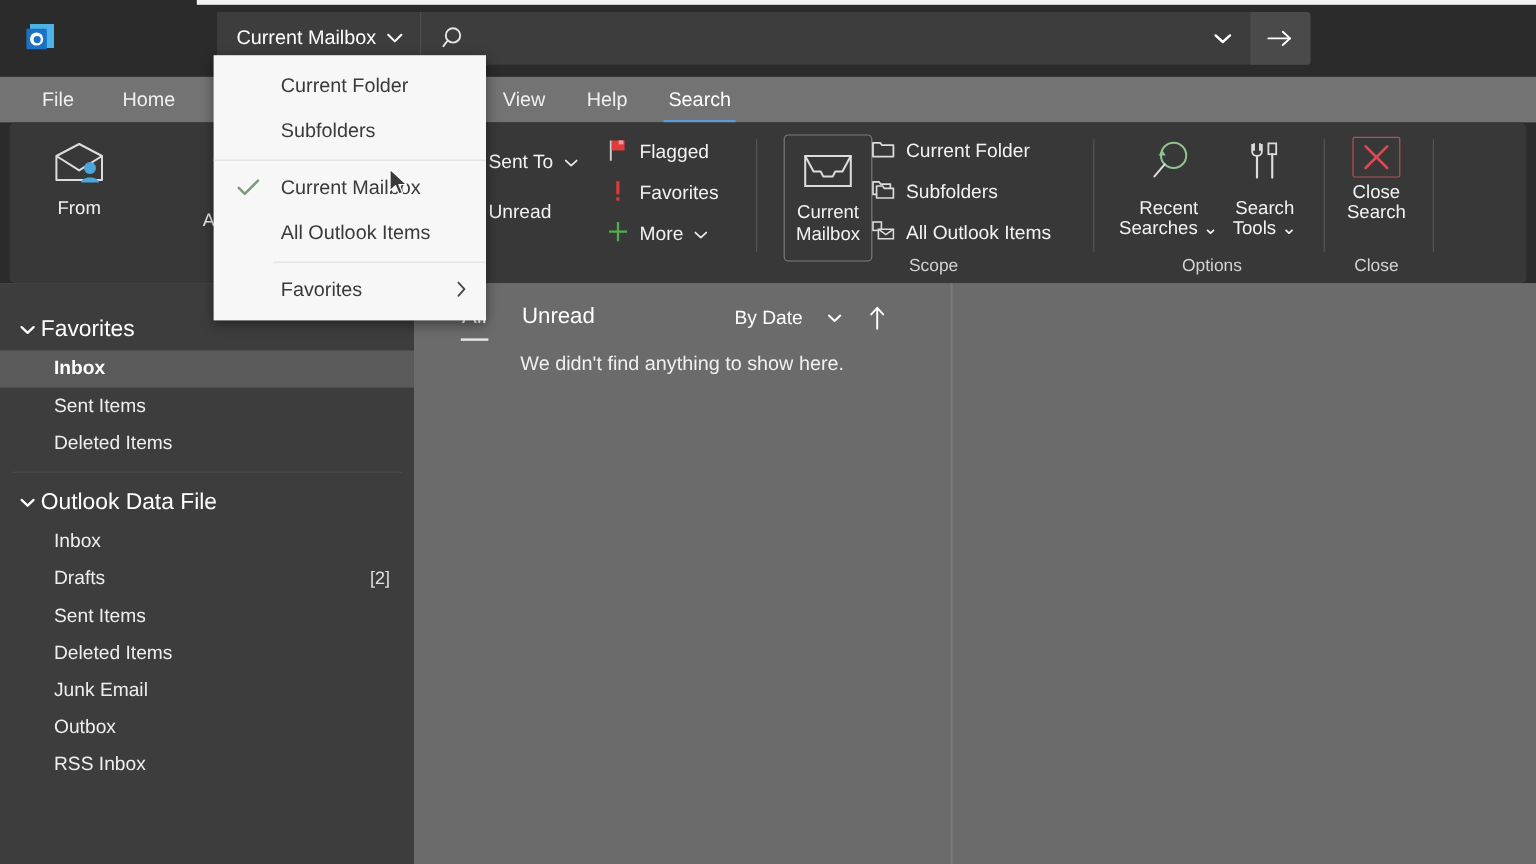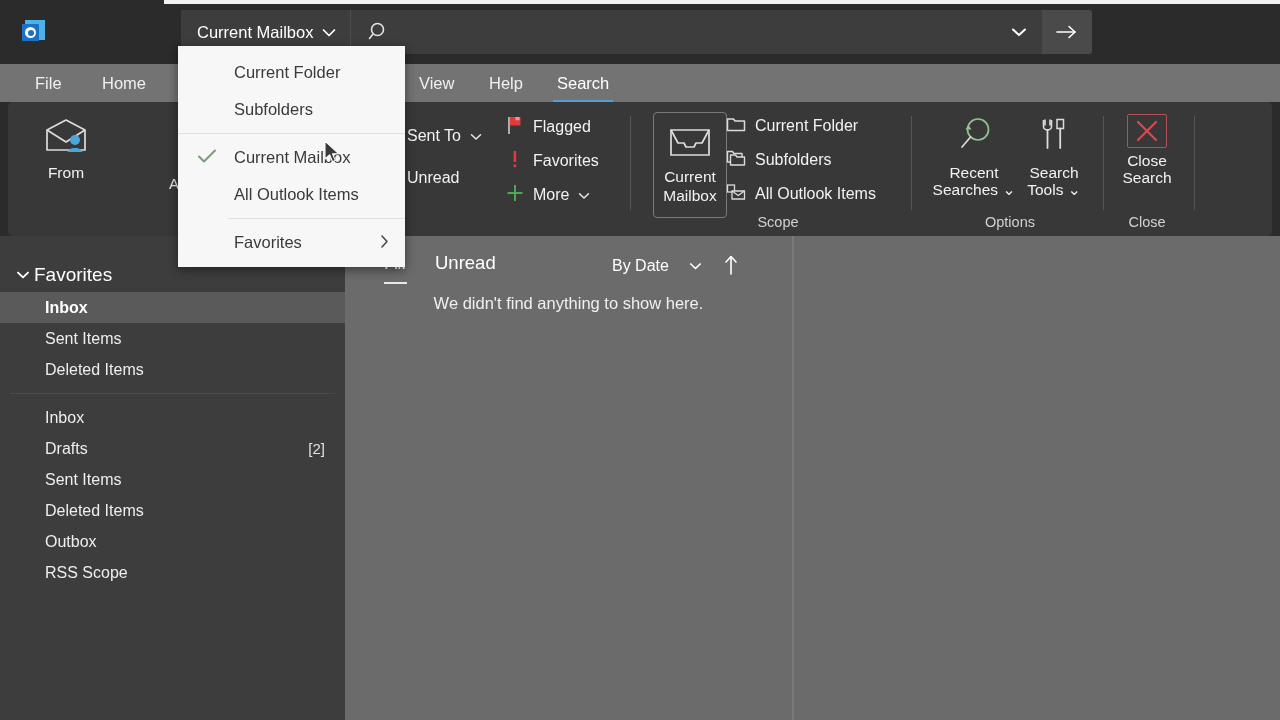--- a/index.html
+++ b/index.html
@@ -574,43 +574,55 @@
         <span>Sent Items</span>
         <span class="count"></span>
       </div>
       <div class="sb-item">
         <span>Deleted Items</span>
         <span class="count"></span>
       </div>
 
       <div class="sb-sep"></div>
 
+      <div class="sb-section">
+        <span class="chev">
+          <svg width="14" height="10" viewBox="0 0 14 10">
+              <path d="M2 2.6 L7 7.4 L12 2.6" stroke="#ffffff" stroke-width="1.9" fill="none" stroke-linecap="round" stroke-linejoin="round"></path>
+            </svg>
+        </span>
+        <span>Outlook Data File</span>
+      </div>
 
       <div class="sb-item">
         <span>Inbox</span>
         <span class="count"></span>
       </div>
       <div class="sb-item">
         <span>Drafts</span>
         <span class="count">[2]</span>
       </div>
       <div class="sb-item">
         <span>Sent Items</span>
         <span class="count"></span>
       </div>
       <div class="sb-item">
         <span>Deleted Items</span>
         <span class="count"></span>
       </div>
       <div class="sb-item">
+        <span>Junk Email</span>
+        <span class="count"></span>
+      </div>
+      <div class="sb-item">
         <span>Outbox</span>
         <span class="count"></span>
       </div>
       <div class="sb-item">
-        <span>RSS Scope</span>
+        <span>RSS Inbox</span>
         <span class="count"></span>
       </div>
     </div>
 
     <div class="msglist">
       <div class="msglist-head">
         <div class="filter-tab" style="position:absolute;left:38px;top:16px;">
           <span>All</span>
           <span class="uline"></span>
         </div>

